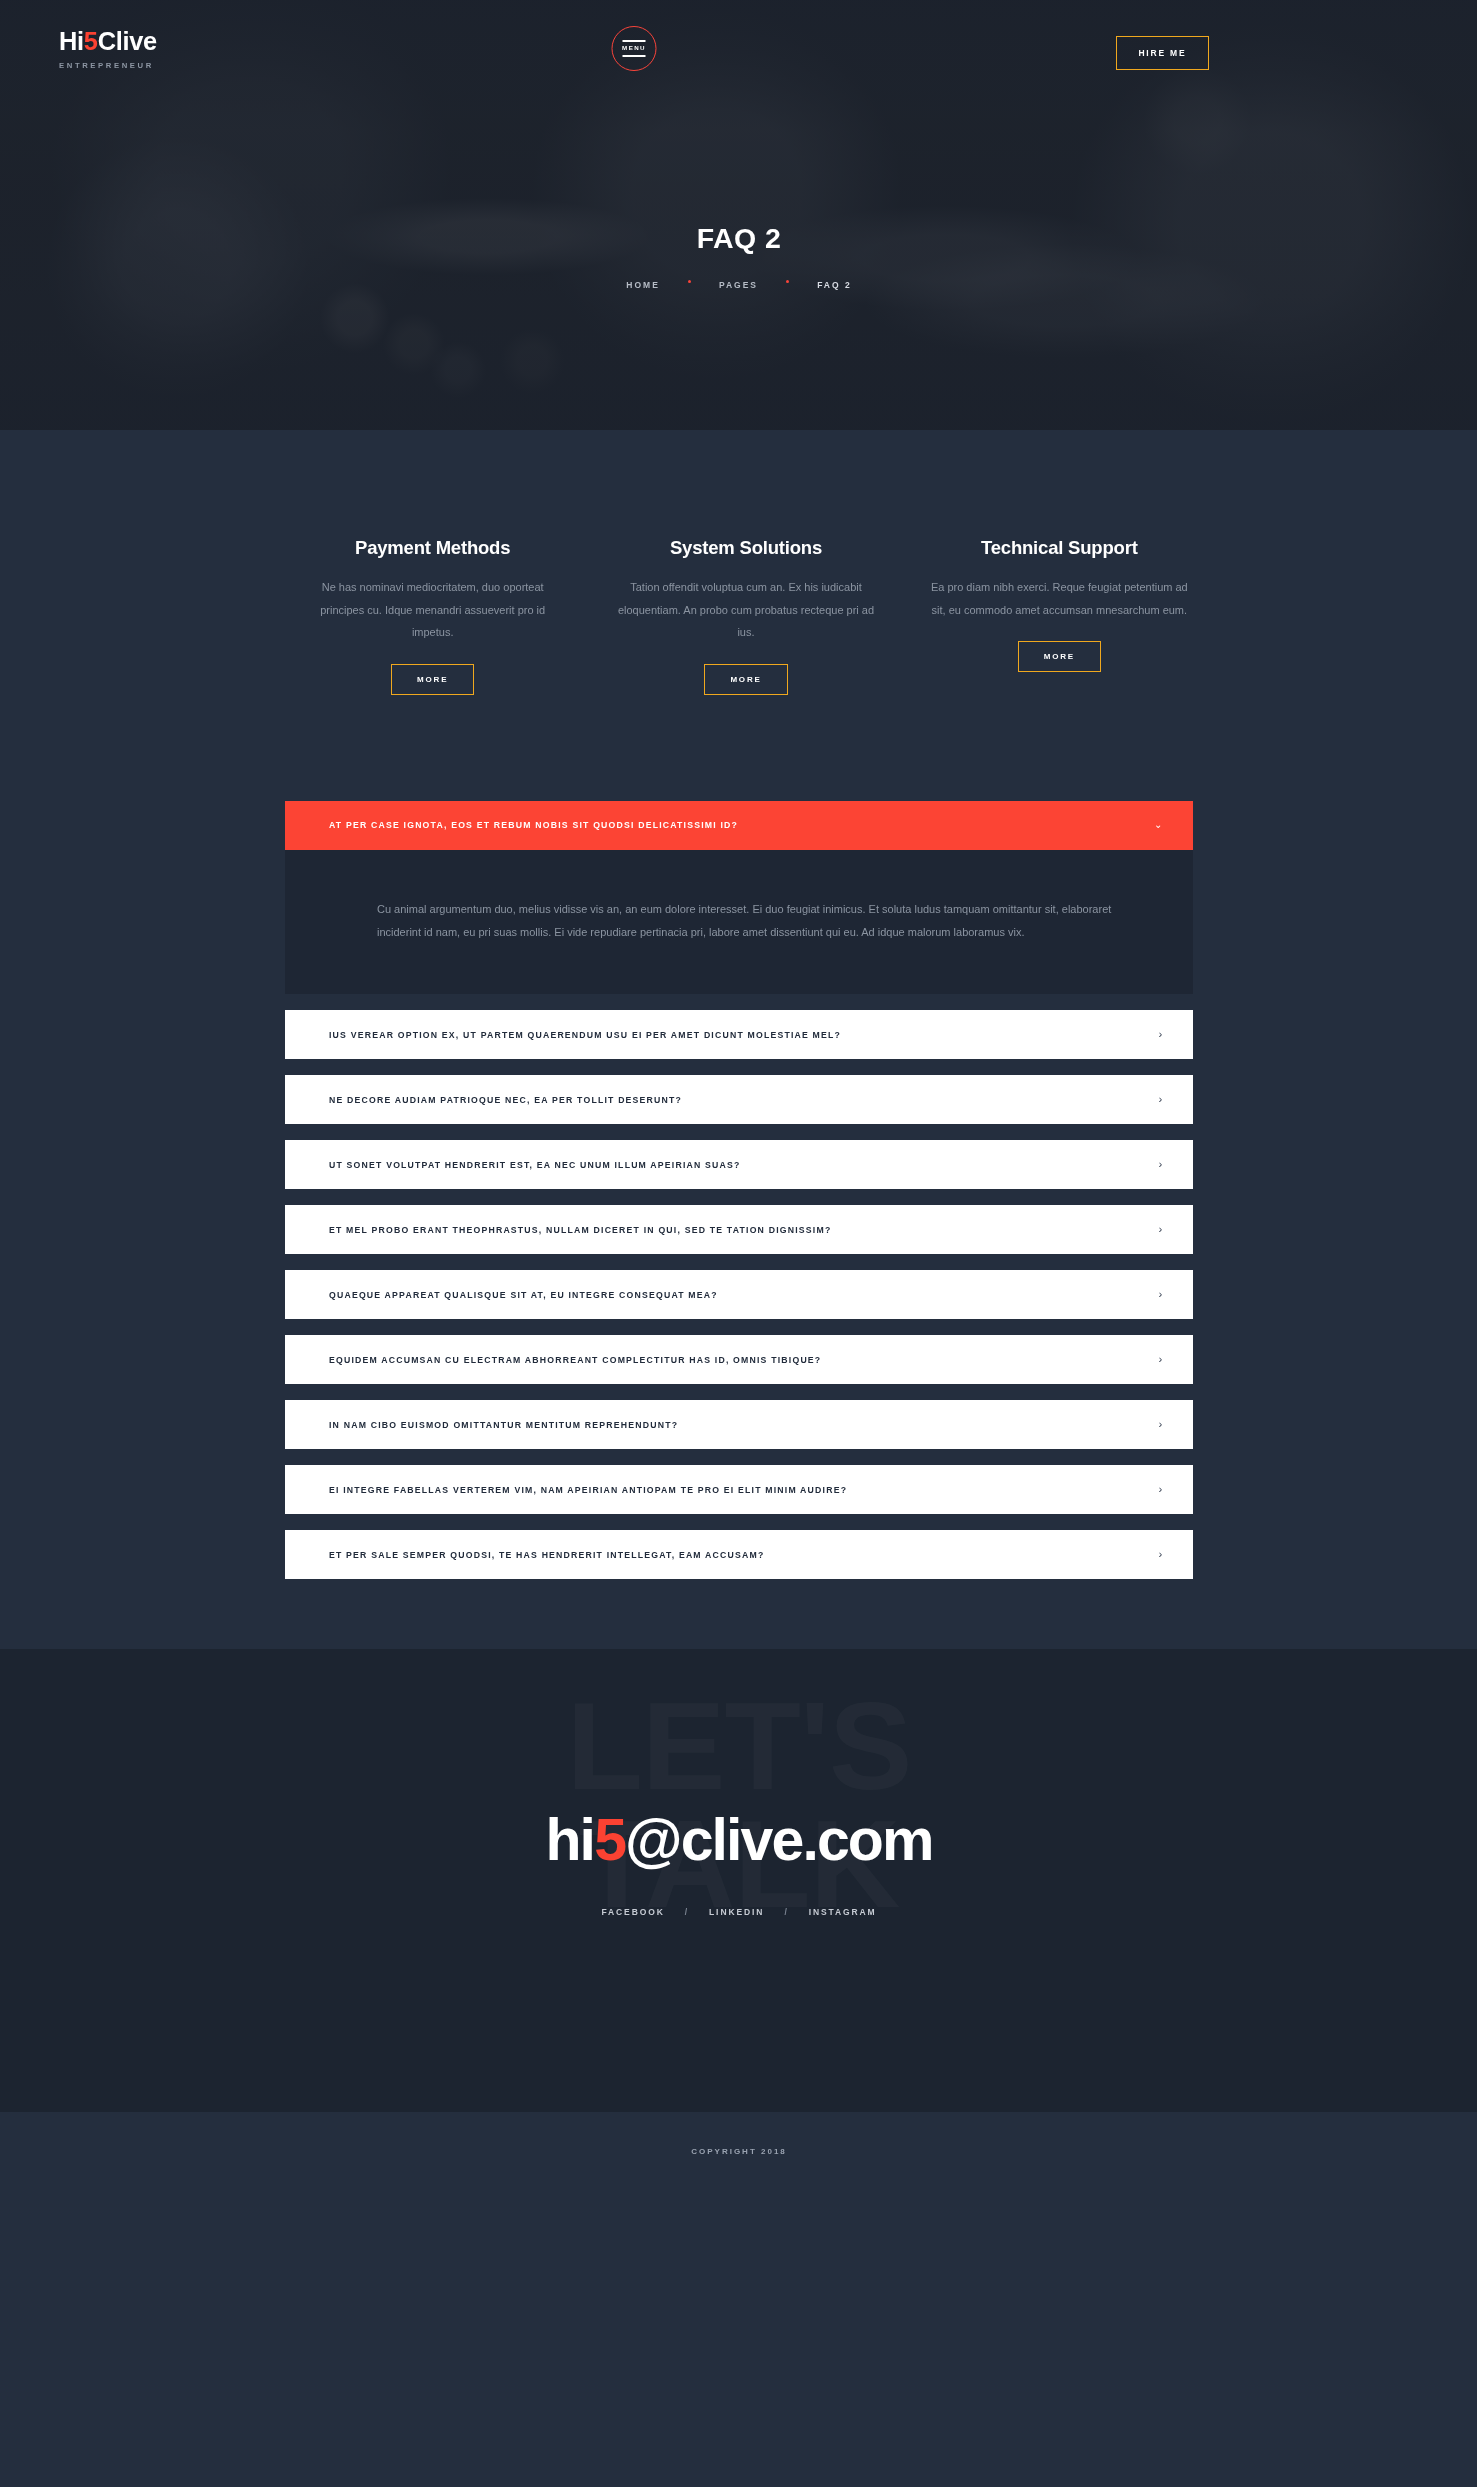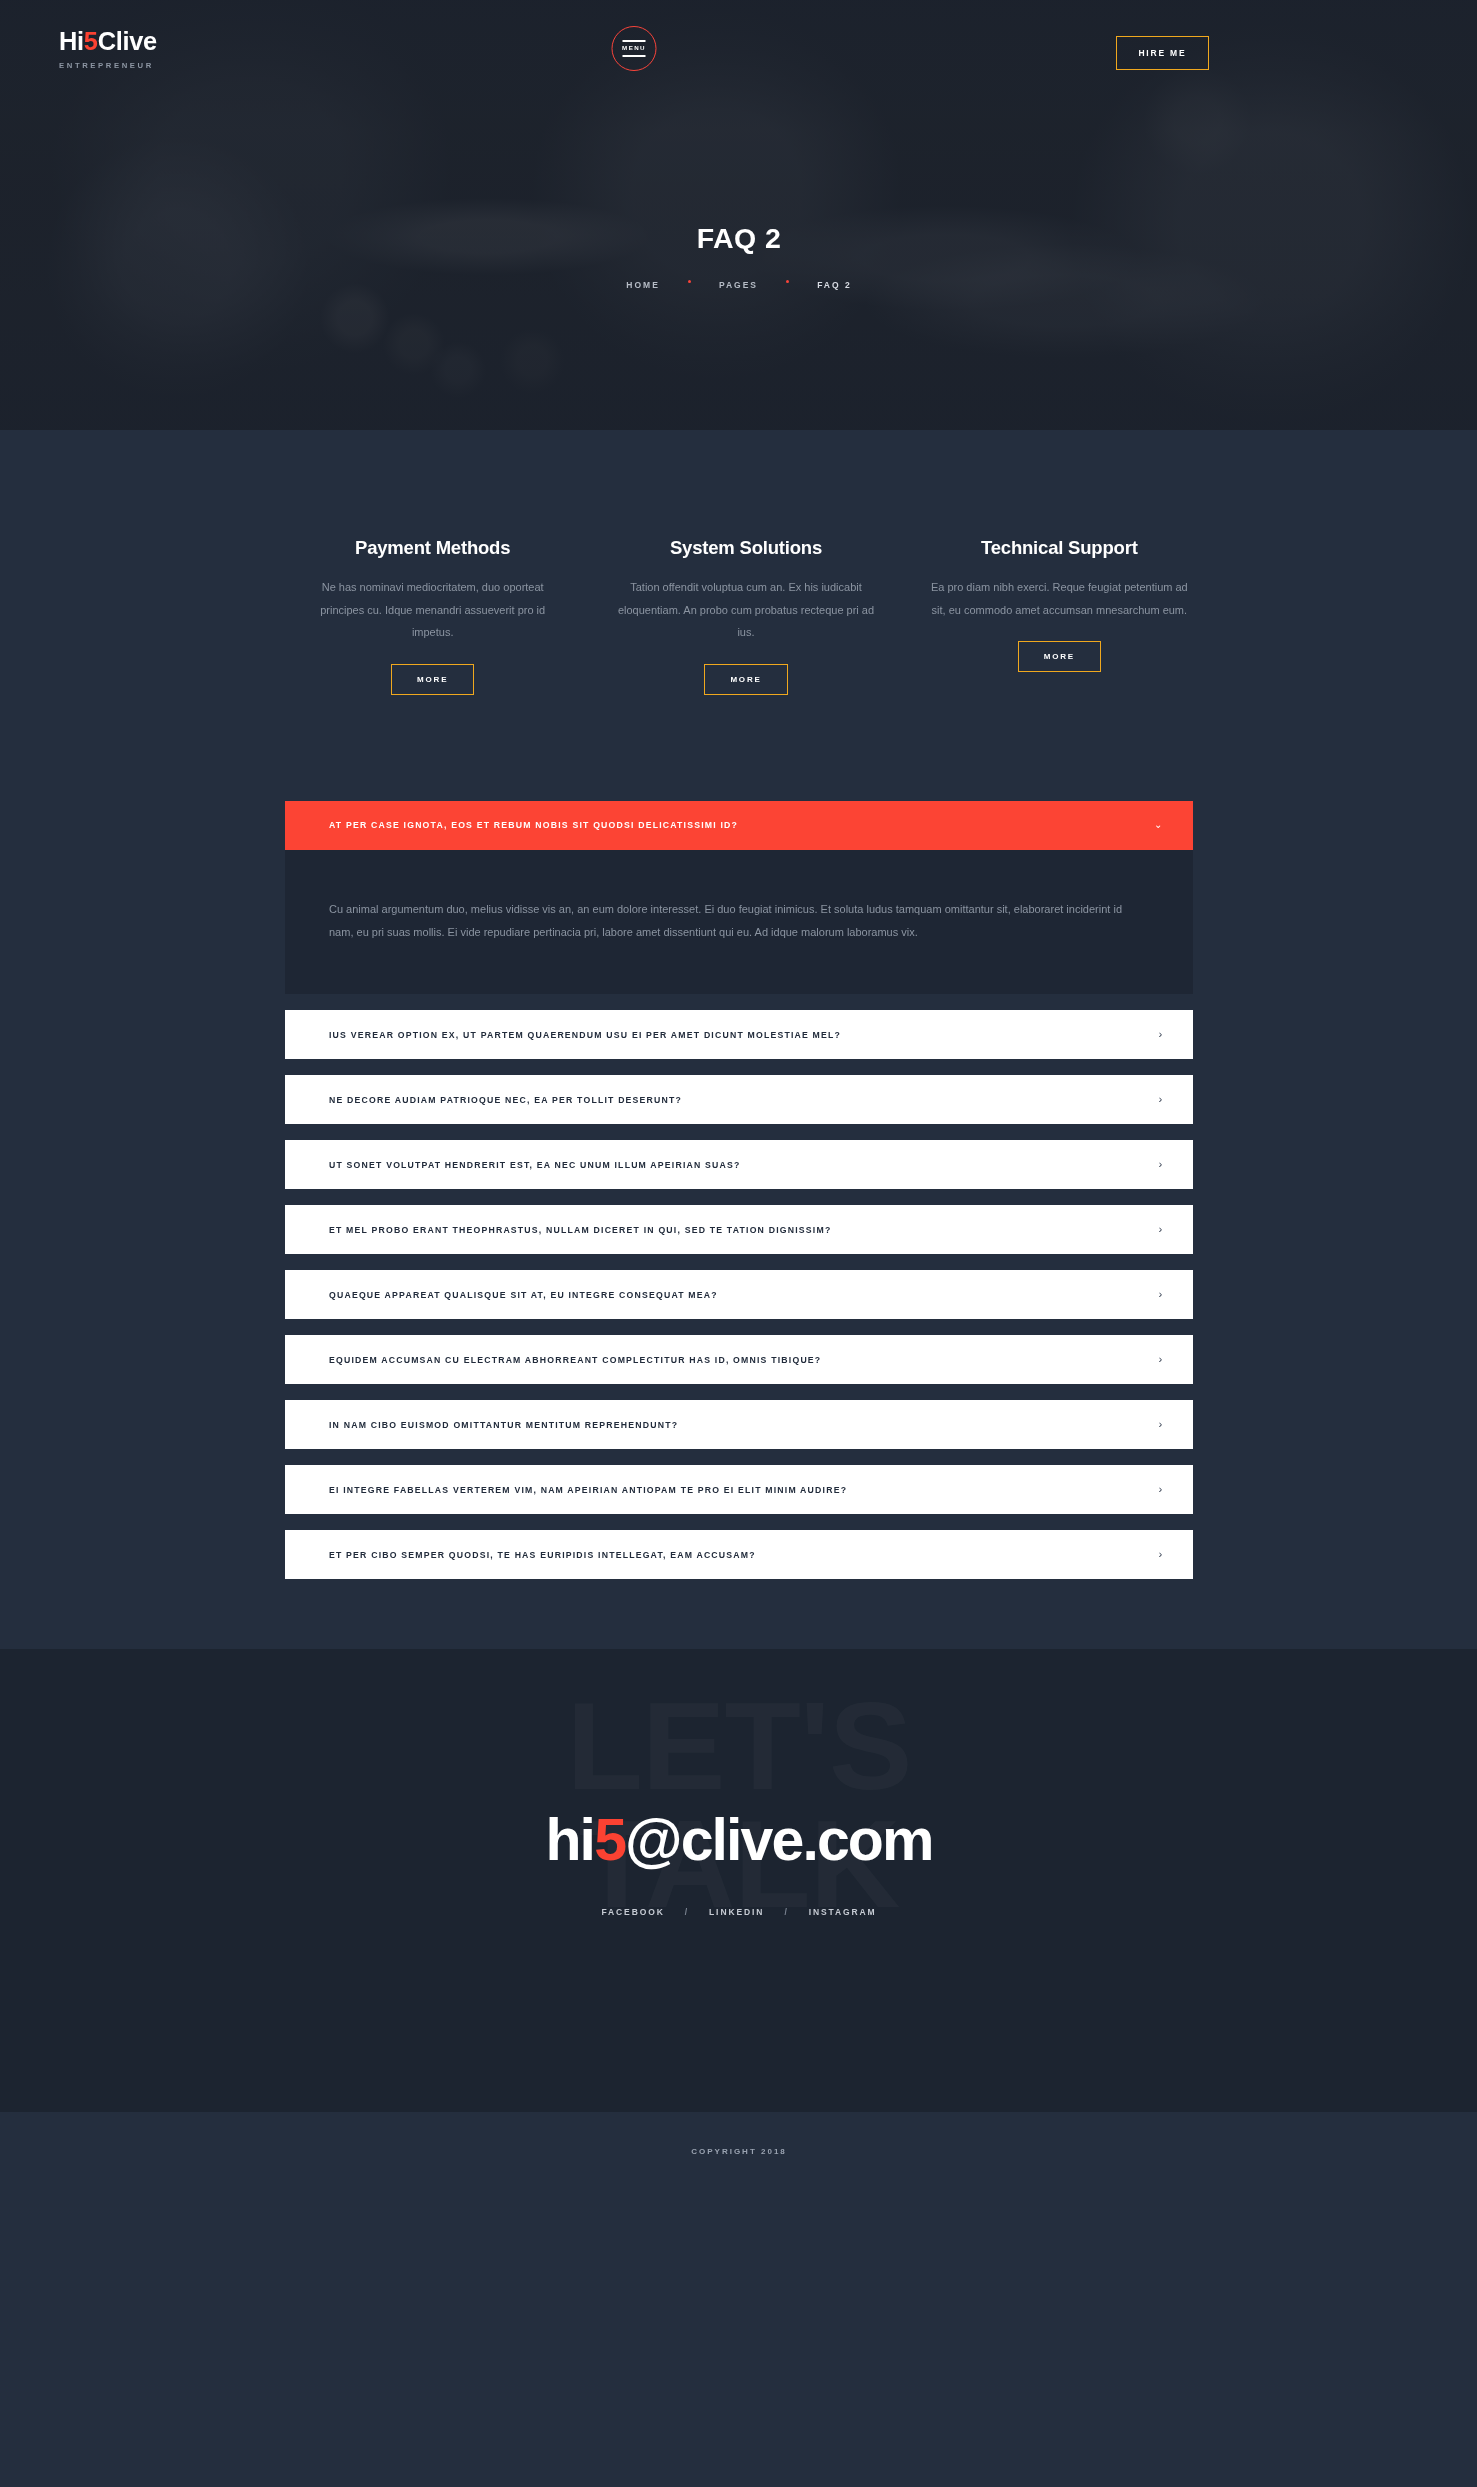--- a/index.html
+++ b/index.html
@@ -128,21 +128,21 @@
   }
   .acc-head.open .acc-q{color:#fff;}
   .acc-chev{
     font-size:11.5px;color:#3c4657;line-height:1;margin-right:7.7px;
   }
   .acc-head.open .acc-chev{color:#fff;font-size:10px;}
   .acc-body{
     background:#1e2634;padding:48px 44px 51px 44px;
   }
   .acc-body p{
-    font-size:11px;line-height:2.08;color:#8b94a1;
+    font-size:11px;line-height:2.08;color:#8b94a1;margin-left:48px;
   }
 
   
   .footer{
     position:relative;width:1478px;height:463px;background:#1c2430;overflow:hidden;
   }
   .watermark{
     position:absolute;left:0;right:0;top:38px;text-align:center;
     font-size:125px;font-weight:bold;line-height:.94;letter-spacing:-0.8px;
     color:rgba(255,255,255,.030);
@@ -290,21 +290,21 @@
 
     <div class="acc-item">
       <div class="acc-head">
         <span class="acc-q">EI INTEGRE FABELLAS VERTEREM VIM, NAM APEIRIAN ANTIOPAM TE PRO EI ELIT MINIM AUDIRE?</span>
         <span class="acc-chev">›</span>
       </div>
     </div>
 
     <div class="acc-item">
       <div class="acc-head">
-        <span class="acc-q">ET PER CIBO SEMPER QUODSI, TE HAS EURIPIDIS INTELLEGAT, EAM ACCUSAM?</span>
+        <span class="acc-q">ET PER SALE SEMPER QUODSI, TE HAS HENDRERIT INTELLEGAT, EAM ACCUSAM?</span>
         <span class="acc-chev">›</span>
       </div>
     </div>
 
   </div>
 </div>
 
 <div class="footer">
   <div class="watermark">
     <div>LET'S</div>

